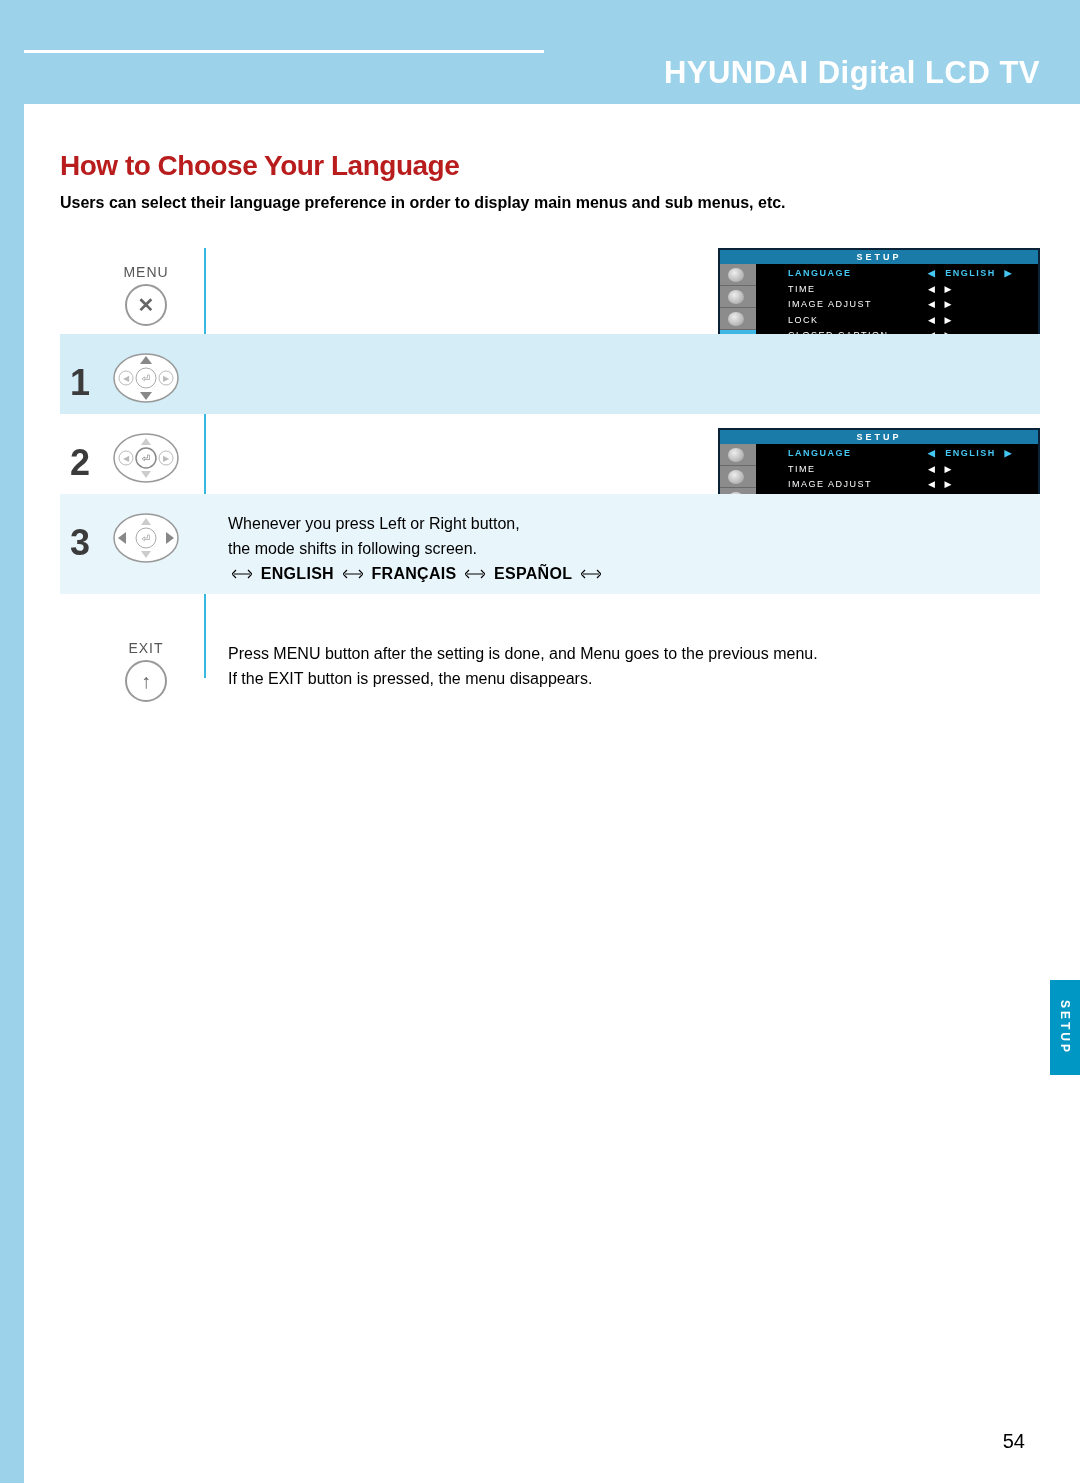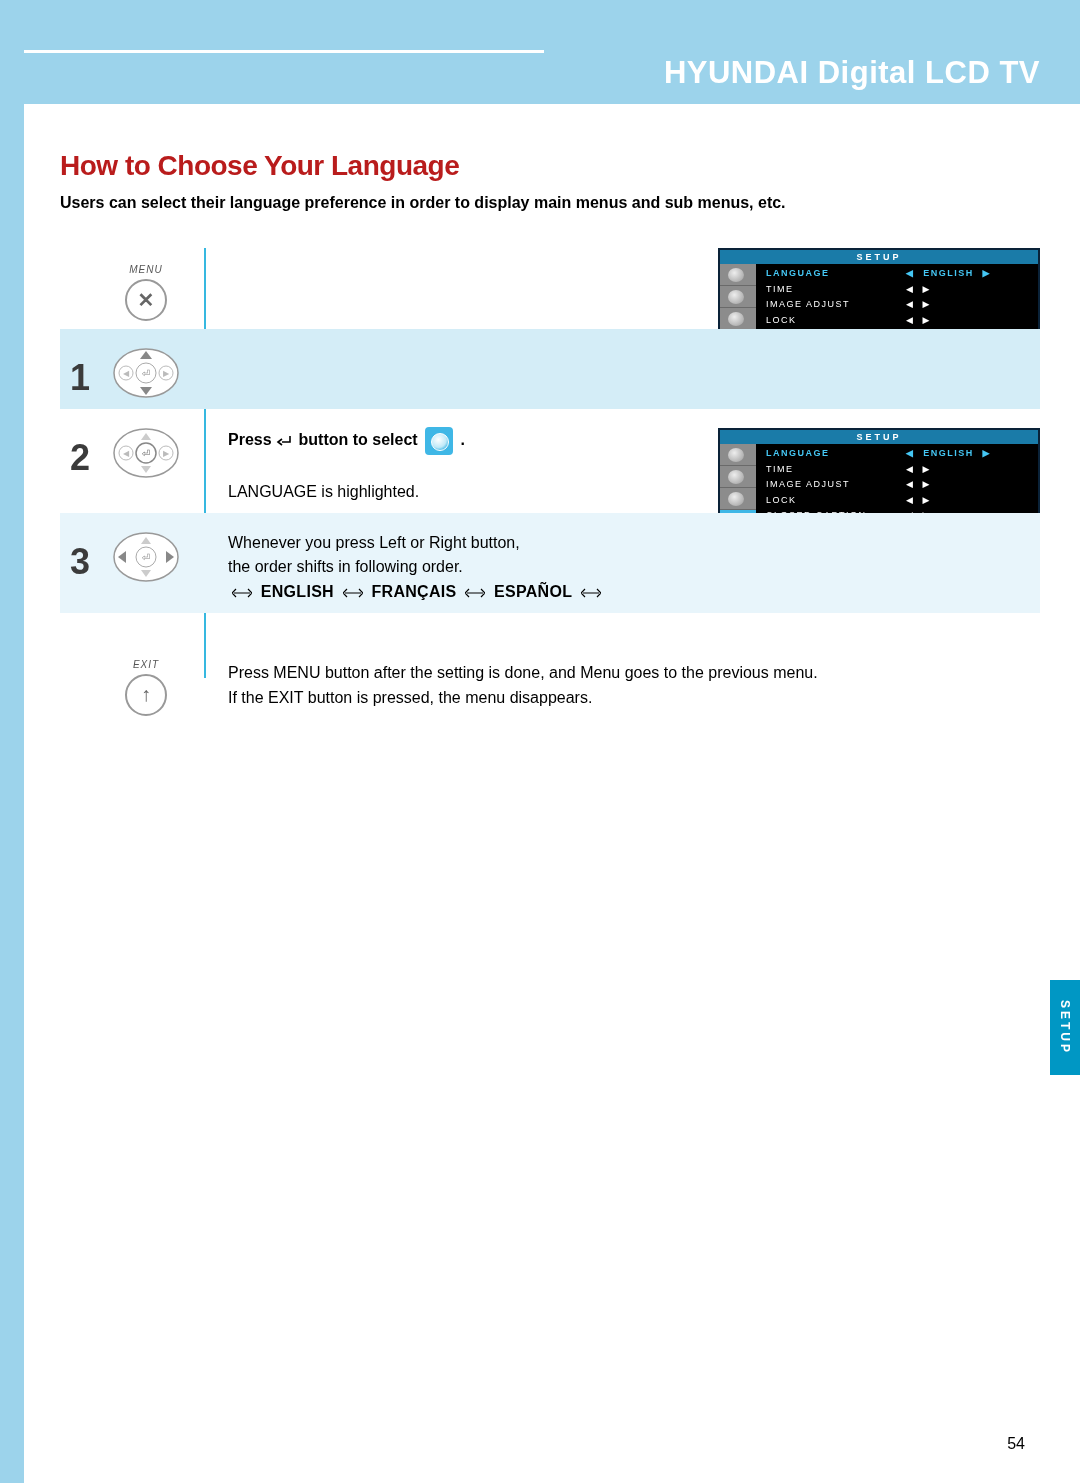--- a/index.html
+++ b/index.html
@@ -180,20 +180,21 @@
   .osd-rows {
     flex: 1;
     padding: 2px 6px 2px 10px;
   }
   .osd-row {
     display: flex;
     align-items: center;
     padding: 1px 0;
     letter-spacing: 1.5px;
     line-height: 1.5;
+    margin-left: 22px;
   }
   .osd-row.hl { color: #45c7f4; font-weight: bold; }
   .osd-row .label { width: 140px; font-size: 9px; }
   .osd-row .arrows { display: flex; gap: 8px; font-size: 9px; }
   .osd-row .val { min-width: 52px; text-align: center; font-size: 9px; }
   .osd-foot {
     display: flex;
     justify-content: space-around;
     padding: 4px 8px;
     font-size: 8px;
@@ -208,34 +209,33 @@
     border: 2px solid #999;
     background: #fff;
     display: flex;
     align-items: center;
     justify-content: center;
     font-size: 20px;
     font-weight: bold;
     color: #666;
   }
   .small-label {
-    font-size: 10px;
+    font-size: 14px;
     letter-spacing: 1px;
     color: #555;
     text-align: center;
     margin-bottom: 4px;
-    font-style: italic;
   }
   
   .dpad { width: 72px; height: 56px; }
   .page-num {
     position: absolute;
     right: 55px;
     bottom: 30px;
-    font-size: 16px;
+    font-size: 20px;
     color: #000;
   }
   .side-tab {
     position: absolute;
     right: 0;
     top: 980px;
     width: 30px;
     height: 95px;
     background: #0097c4;
     color: #fff;
@@ -408,51 +408,38 @@
           <circle cx="36" cy="28" r="10" fill="none" stroke="#888" stroke-width="1.5"></circle>
           <text x="36" y="32" text-anchor="middle" font-size="10" fill="#666">⏎</text>
           <circle cx="16" cy="28" r="7" fill="none" stroke="#bbb"></circle>
           <circle cx="56" cy="28" r="7" fill="none" stroke="#bbb"></circle>
           <text x="16" y="31" text-anchor="middle" font-size="8" fill="#bbb">◀</text>
           <text x="56" y="31" text-anchor="middle" font-size="8" fill="#bbb">▶</text>
           <path d="M36 8 l5 7 h-10 z" fill="#ccc"></path>
           <path d="M36 48 l5 -7 h-10 z" fill="#ccc"></path>
         </svg>
       </div>
-      <div class="text">
-        <b>
-          <span>Press</span>
-          <svg class="enter-glyph" width="18" height="14">
-              <path d="M14 2 v6 h-8 M6 5 l-4 3 l4 3" fill="none" stroke="#000" stroke-width="1.6"></path>
-            </svg>
-          <span>button to select</span>
-        </b>
-        <span class="setup-icon-inline"></span>
-        <b>.</b>
-        <br><br>
-        <span>LANGUAGE is highlighted.</span>
-      </div>
     </div>
 
     <div class="step-row pale2">
       <div class="num">3</div>
       <div class="pad">
         <svg class="dpad" viewBox="0 0 72 56">
           <ellipse cx="36" cy="28" rx="32" ry="24" fill="#fff" stroke="#999" stroke-width="1.5"></ellipse>
           <circle cx="36" cy="28" r="10" fill="none" stroke="#aaa"></circle>
           <text x="36" y="32" text-anchor="middle" font-size="10" fill="#888">⏎</text>
           <path d="M8 28 l8 -6 v12 z" fill="#888"></path>
           <path d="M64 28 l-8 -6 v12 z" fill="#888"></path>
           <path d="M36 8 l5 7 h-10 z" fill="#ccc"></path>
           <path d="M36 48 l5 -7 h-10 z" fill="#ccc"></path>
         </svg>
       </div>
       <div class="text">
         <span>Whenever you press Left or Right button,</span><br>
-        <span>the order shifts in following order.</span><br>
+        <span>the mode shifts in following screen.</span><br>
         <span class="lang-seq" id="lang-seq"><svg class="arrow-seq" width="20" height="12" viewBox="0 0 20 12">
               <path d="M2 6 h16 M4 2 l-4 4 l4 4 M16 2 l4 4 l-4 4" fill="none" stroke="#000" stroke-width="1.2"></path>
             </svg> ENGLISH <svg class="arrow-seq" width="20" height="12" viewBox="0 0 20 12">
               <path d="M2 6 h16 M4 2 l-4 4 l4 4 M16 2 l4 4 l-4 4" fill="none" stroke="#000" stroke-width="1.2"></path>
             </svg> FRANÇAIS <svg class="arrow-seq" width="20" height="12" viewBox="0 0 20 12">
               <path d="M2 6 h16 M4 2 l-4 4 l4 4 M16 2 l4 4 l-4 4" fill="none" stroke="#000" stroke-width="1.2"></path>
             </svg> ESPAÑOL <svg class="arrow-seq" width="20" height="12" viewBox="0 0 20 12">
               <path d="M2 6 h16 M4 2 l-4 4 l4 4 M16 2 l4 4 l-4 4" fill="none" stroke="#000" stroke-width="1.2"></path>
             </svg></span>
       </div>

